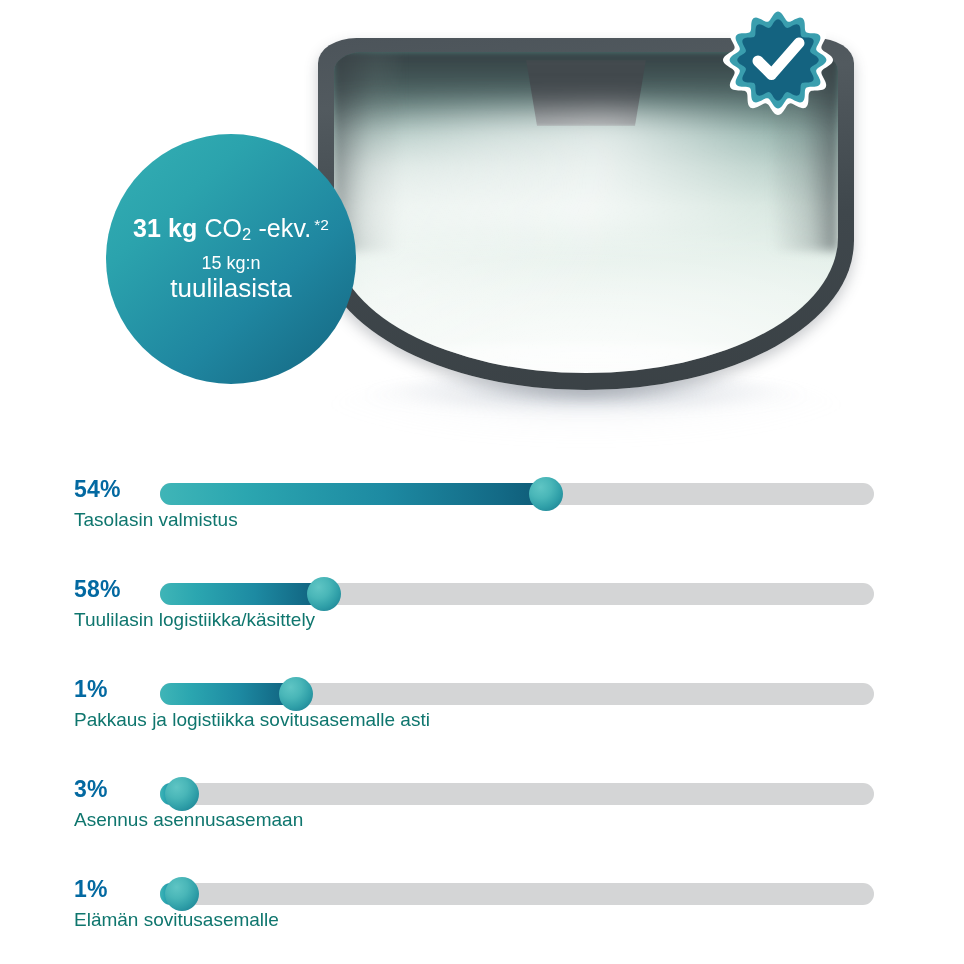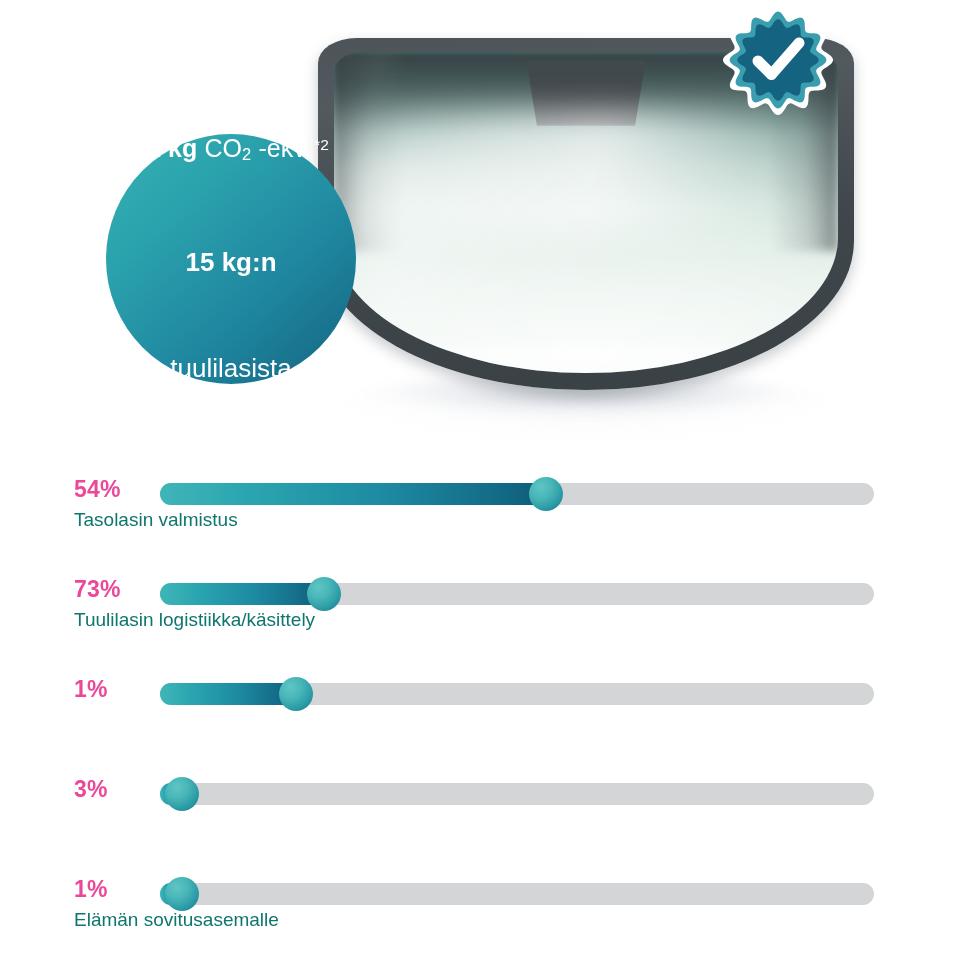--- a/index.html
+++ b/index.html
@@ -157,21 +157,21 @@
     left: 106px;
     top: 134px;
     width: 250px;
     height: 250px;
     border-radius: 50%;
     background: linear-gradient(138deg, #35b0b4 0%, #2ba3ad 28%, #1f86a0 64%, #14647f 100%);
     color: #ffffff;
     display: flex;
     flex-direction: column;
     align-items: center;
-    justify-content: space-between;
+    justify-content: center;
     text-align: center;
     line-height: 1.14;
   }
   .bubble-l1 {
     font-size: 25px;
     font-weight: 400;
     white-space: nowrap;
     letter-spacing: .1px;
   }
   .bubble-l1 b { font-weight: 700; }
@@ -180,22 +180,22 @@
     vertical-align: -0.18em;
     line-height: 0;
   }
   .bubble-l1 sup {
     font-size: 0.62em;
     vertical-align: 0.48em;
     line-height: 0;
     margin-left: 3px;
   }
   .bubble-l2 {
-    font-size: 26px;
-    font-weight: 700;
+    font-size: 18px;
+    font-weight: 400;
     margin-top: 10px;
   }
   .bubble-l3 {
     font-size: 26px;
     font-weight: 400;
     margin-top: 1px;
   }
 
   
   .badge {
@@ -217,21 +217,21 @@
   .bar-row {
     position: relative;
     height: 100px;
   }
   .bar-pct {
     position: absolute;
     left: 74px;
     top: 10px;
     font-size: 23px;
     font-weight: 700;
-    color: #ec4899;
+    color: #0369a1;
     letter-spacing: .2px;
   }
   .bar-label {
     position: absolute;
     left: 74px;
     top: 43px;
     font-size: 19px;
     font-weight: 400;
     color: #0f766e;
     white-space: nowrap;
@@ -312,42 +312,44 @@
   <div class="bar-row">
     <div class="bar-pct">54%</div>
     <div class="track">
       <div class="fill" style="width: 385.56px;"></div>
       <div class="knob" style="left: 385.56px;"></div>
     </div>
     <div class="bar-label">Tasolasin valmistus</div>
   </div>
 
   <div class="bar-row">
-    <div class="bar-pct">73%</div>
+    <div class="bar-pct">58%</div>
     <div class="track">
       <div class="fill" style="width: 164.22px;"></div>
       <div class="knob" style="left: 164.22px;"></div>
     </div>
     <div class="bar-label">Tuulilasin logistiikka/käsittely</div>
   </div>
 
   <div class="bar-row">
     <div class="bar-pct">1%</div>
     <div class="track">
       <div class="fill" style="width: 135.66px;"></div>
       <div class="knob" style="left: 135.66px;"></div>
     </div>
+    <div class="bar-label">Pakkaus ja logistiikka sovitusasemalle asti</div>
   </div>
 
   <div class="bar-row">
     <div class="bar-pct">3%</div>
     <div class="track">
       <div class="fill" style="width: 22px;"></div>
       <div class="knob" style="left: 22px;"></div>
     </div>
+    <div class="bar-label">Asennus asennusasemaan</div>
   </div>
 
   <div class="bar-row">
     <div class="bar-pct">1%</div>
     <div class="track">
       <div class="fill" style="width: 22px;"></div>
       <div class="knob" style="left: 22px;"></div>
     </div>
     <div class="bar-label">Elämän sovitusasemalle</div>
   </div>

